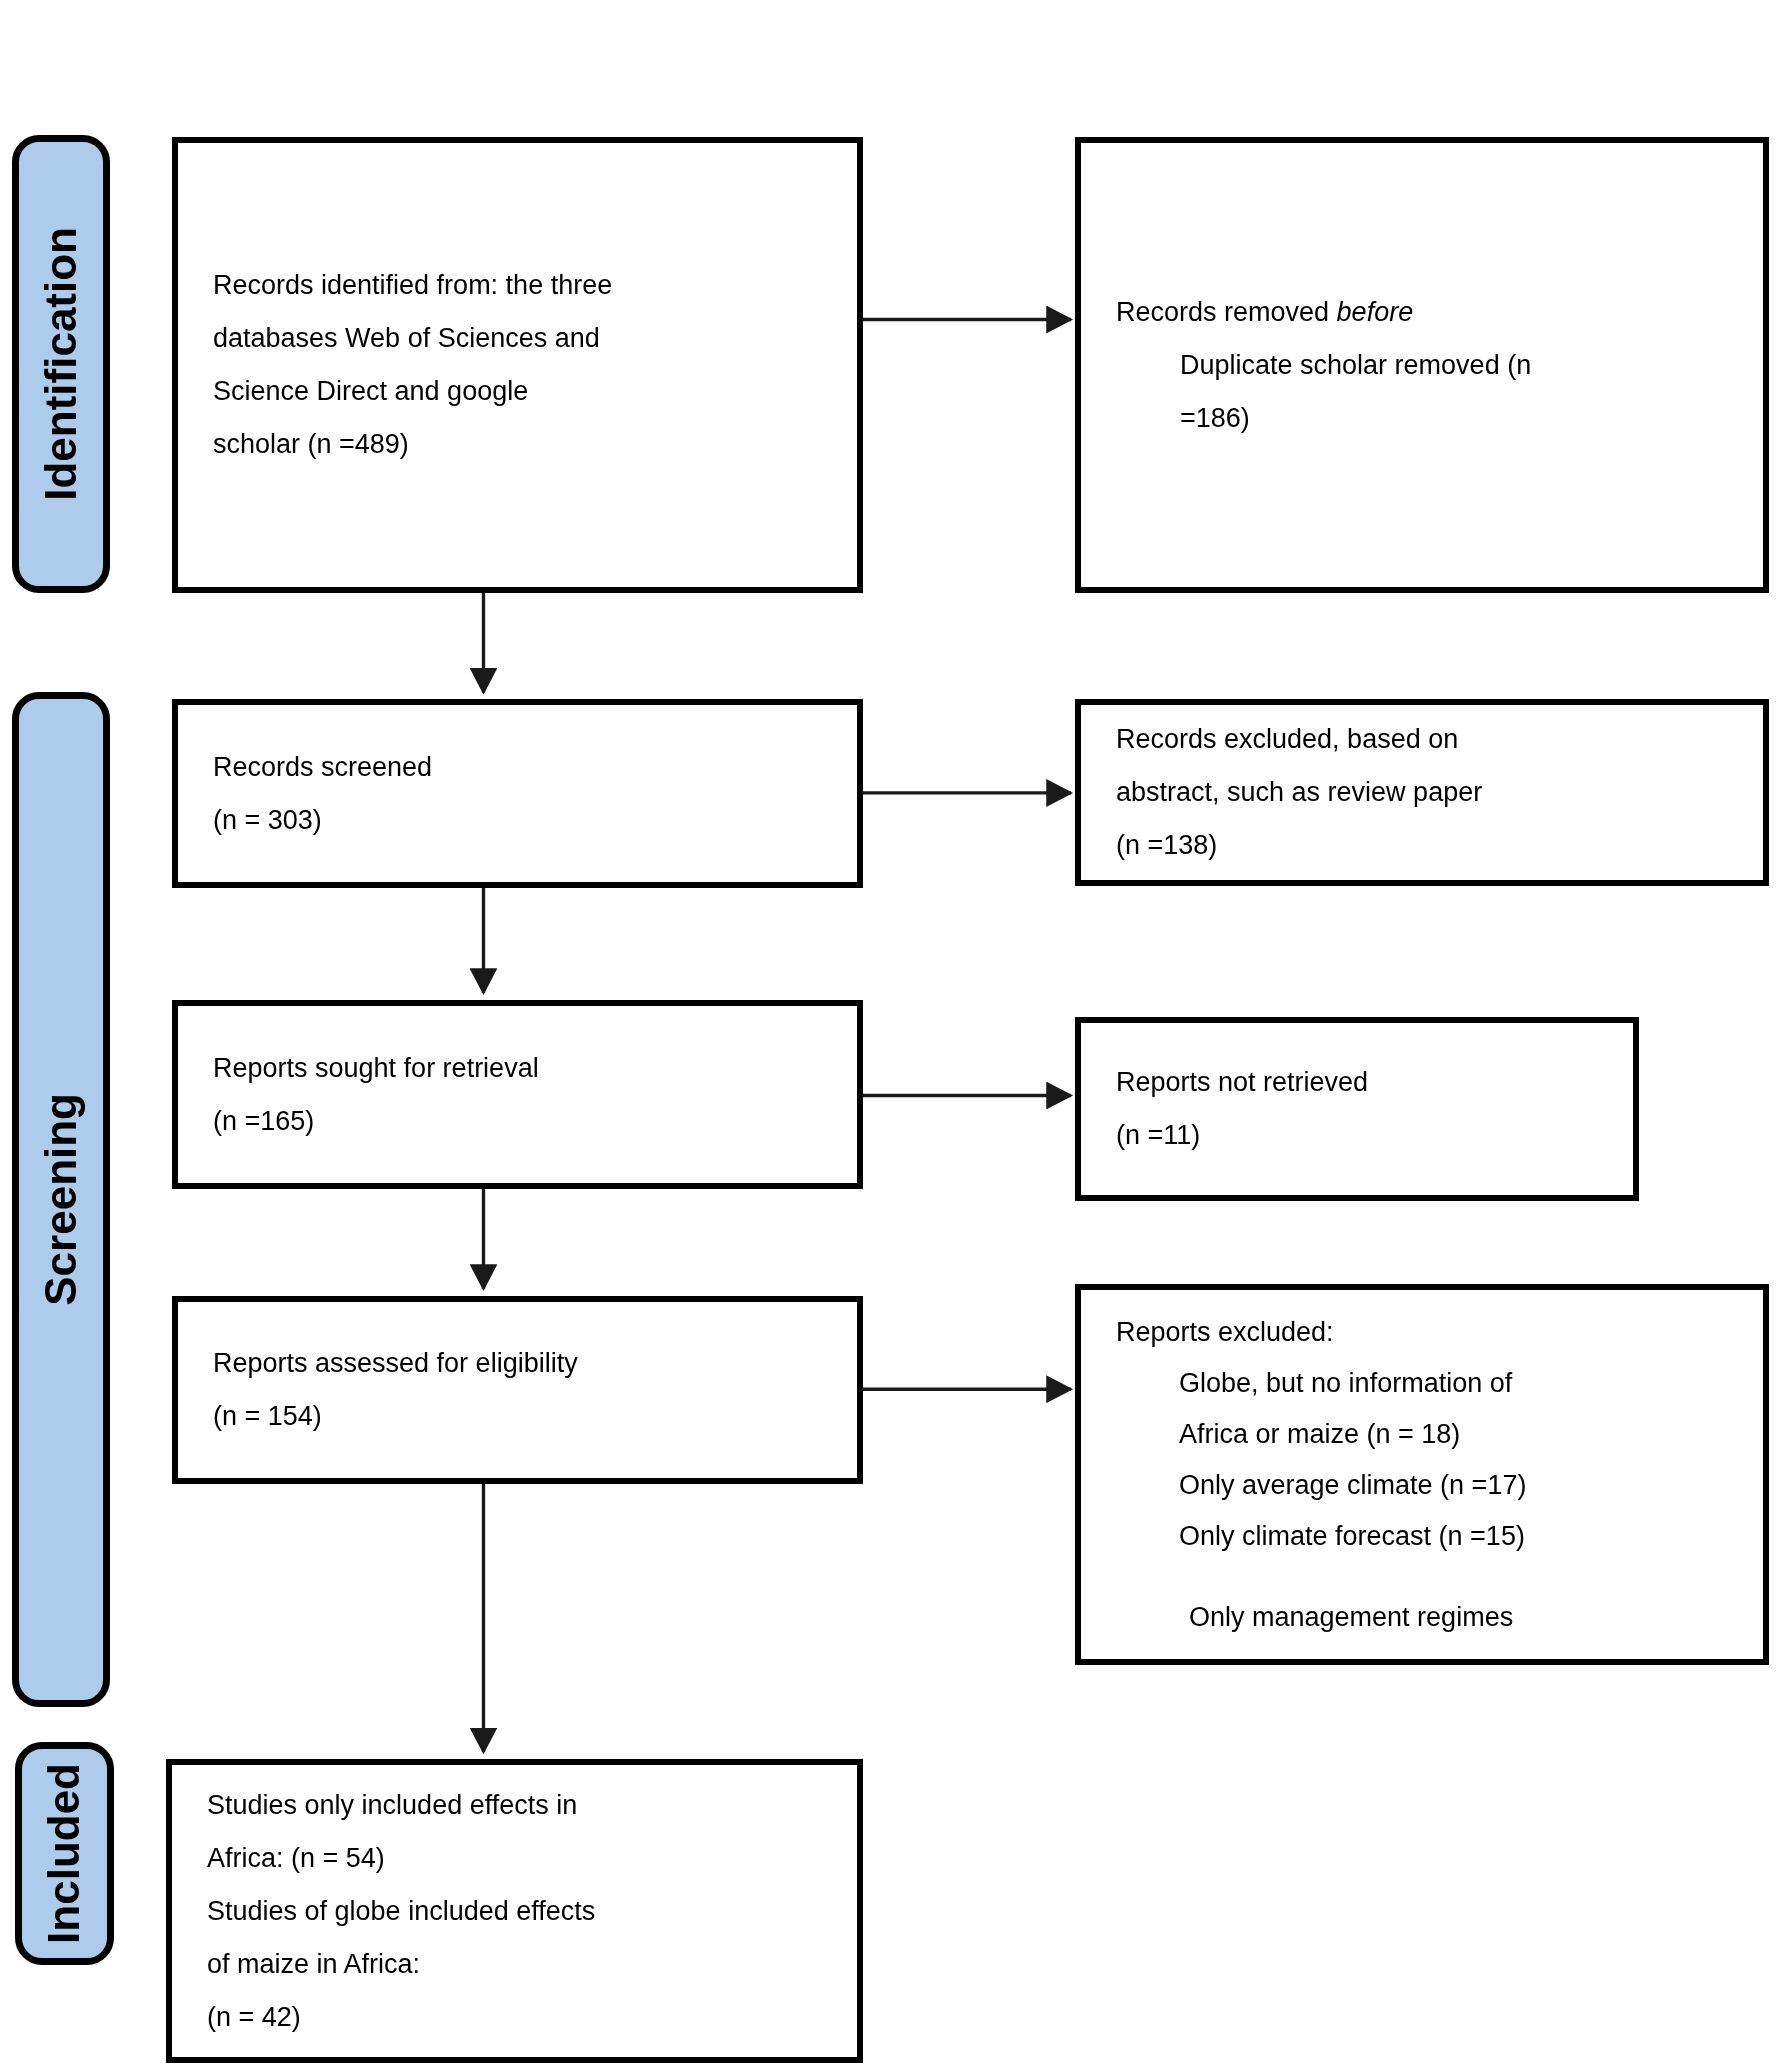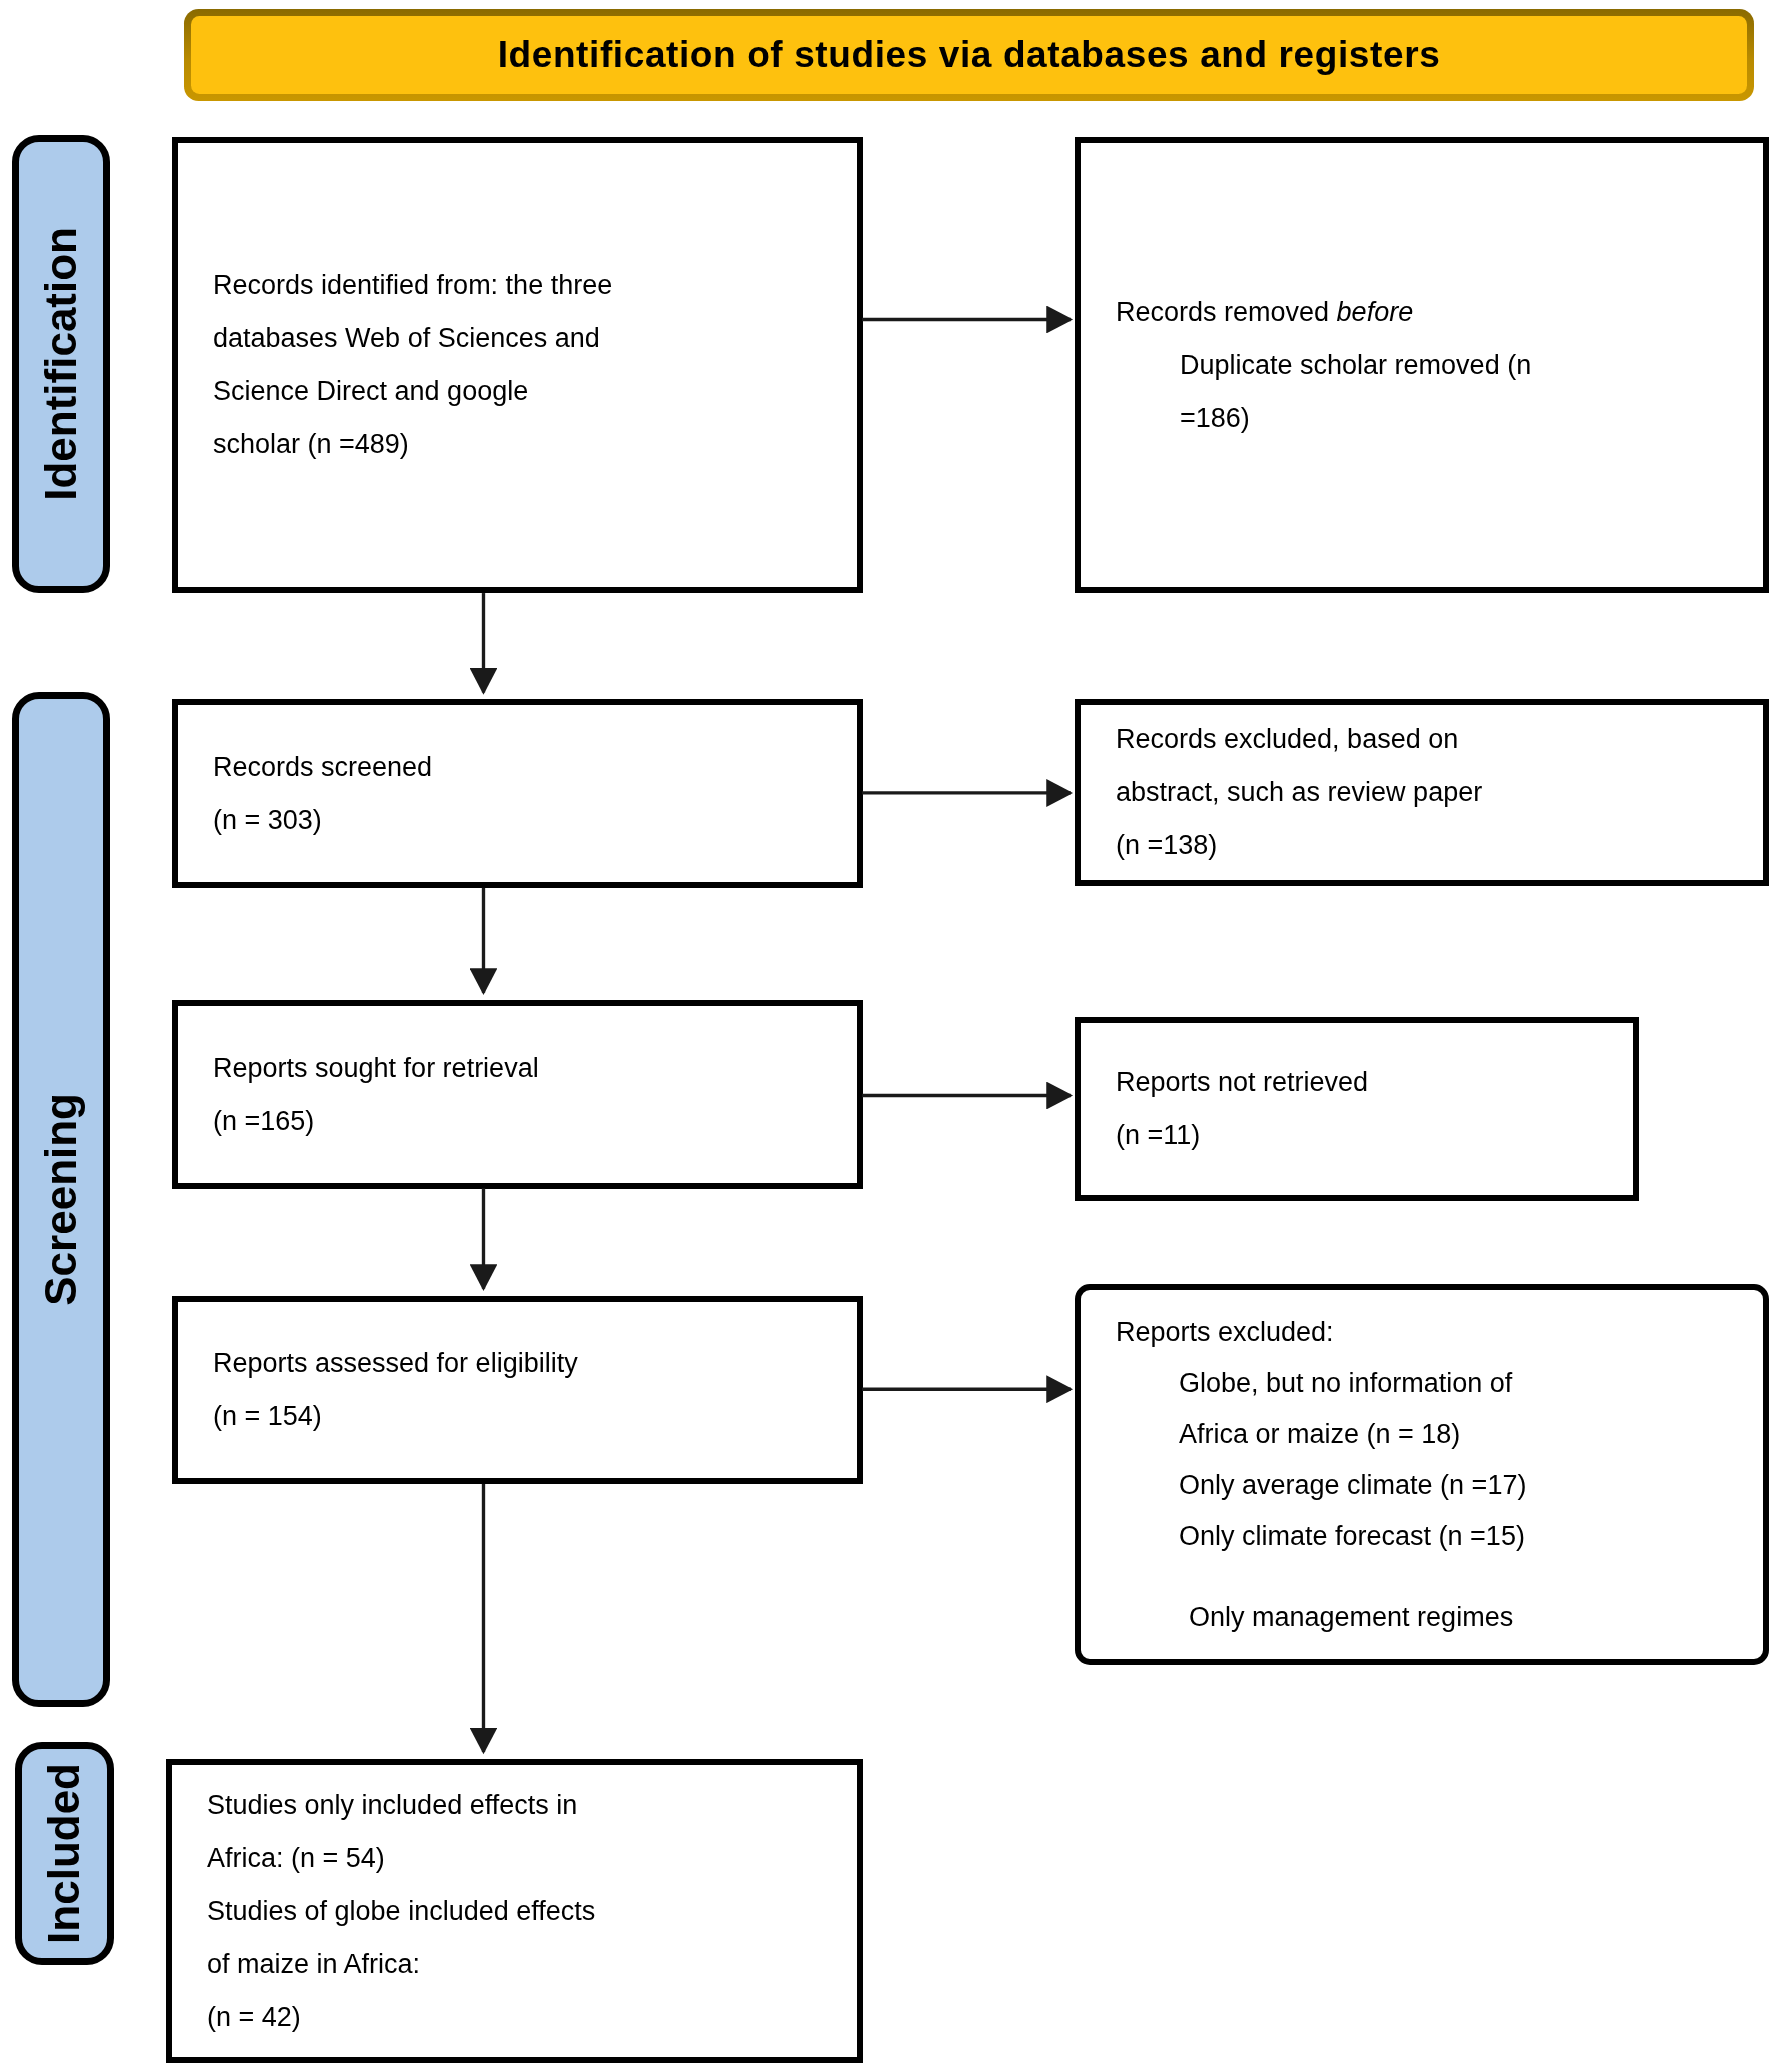--- a/index.html
+++ b/index.html
@@ -28,34 +28,29 @@
     writing-mode:vertical-rl;transform:rotate(180deg);
     font-size:44px;font-weight:bold;white-space:nowrap;
   }
   
   .box{
     position:absolute;background:#ffffff;border:6.7px solid var(--box-border,#000);
     box-sizing:border-box;display:flex;flex-direction:column;justify-content:center;
     font-size:27px;line-height:53px;padding:5.6px 13.4px 5.6px 35px;
   }
   .box .line{white-space:nowrap;}
-  .box.tight{line-height:51px;border-radius:15px;}
+  .box.tight{line-height:51px;}
   .arrows{position:absolute;left:0;top:0;pointer-events:none;}
   .arrows line{stroke:var(--arrow,#1a1a1a);stroke-width:6;}
 </style>
 </head>
 <body>
 
 <div class="stage">
 
-  <div class="banner">
-    <div class="banner-inner">
-      <span class="banner-title">Identification of studies via databases and registers</span>
-    </div>
-  </div>
 
   <div class="stage-label" style="left:12.3px;top:135px;width:98px;height:458px;">
     <span class="vtext">Identification</span>
   </div>
   <div class="stage-label" style="left:12.3px;top:692px;width:98px;height:1015px;">
     <span class="vtext">Screening</span>
   </div>
   <div class="stage-label" style="left:14.5px;top:1742px;width:99px;height:223px;">
     <span class="vtext">Included</span>
   </div>

